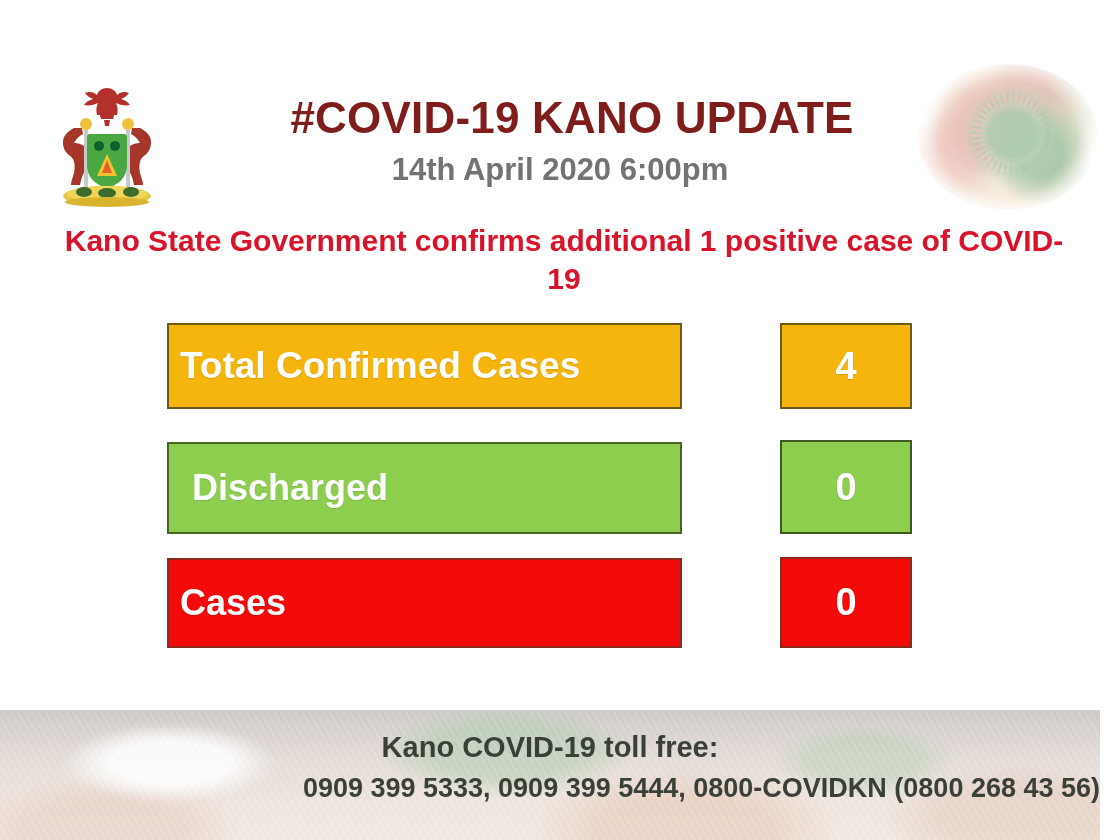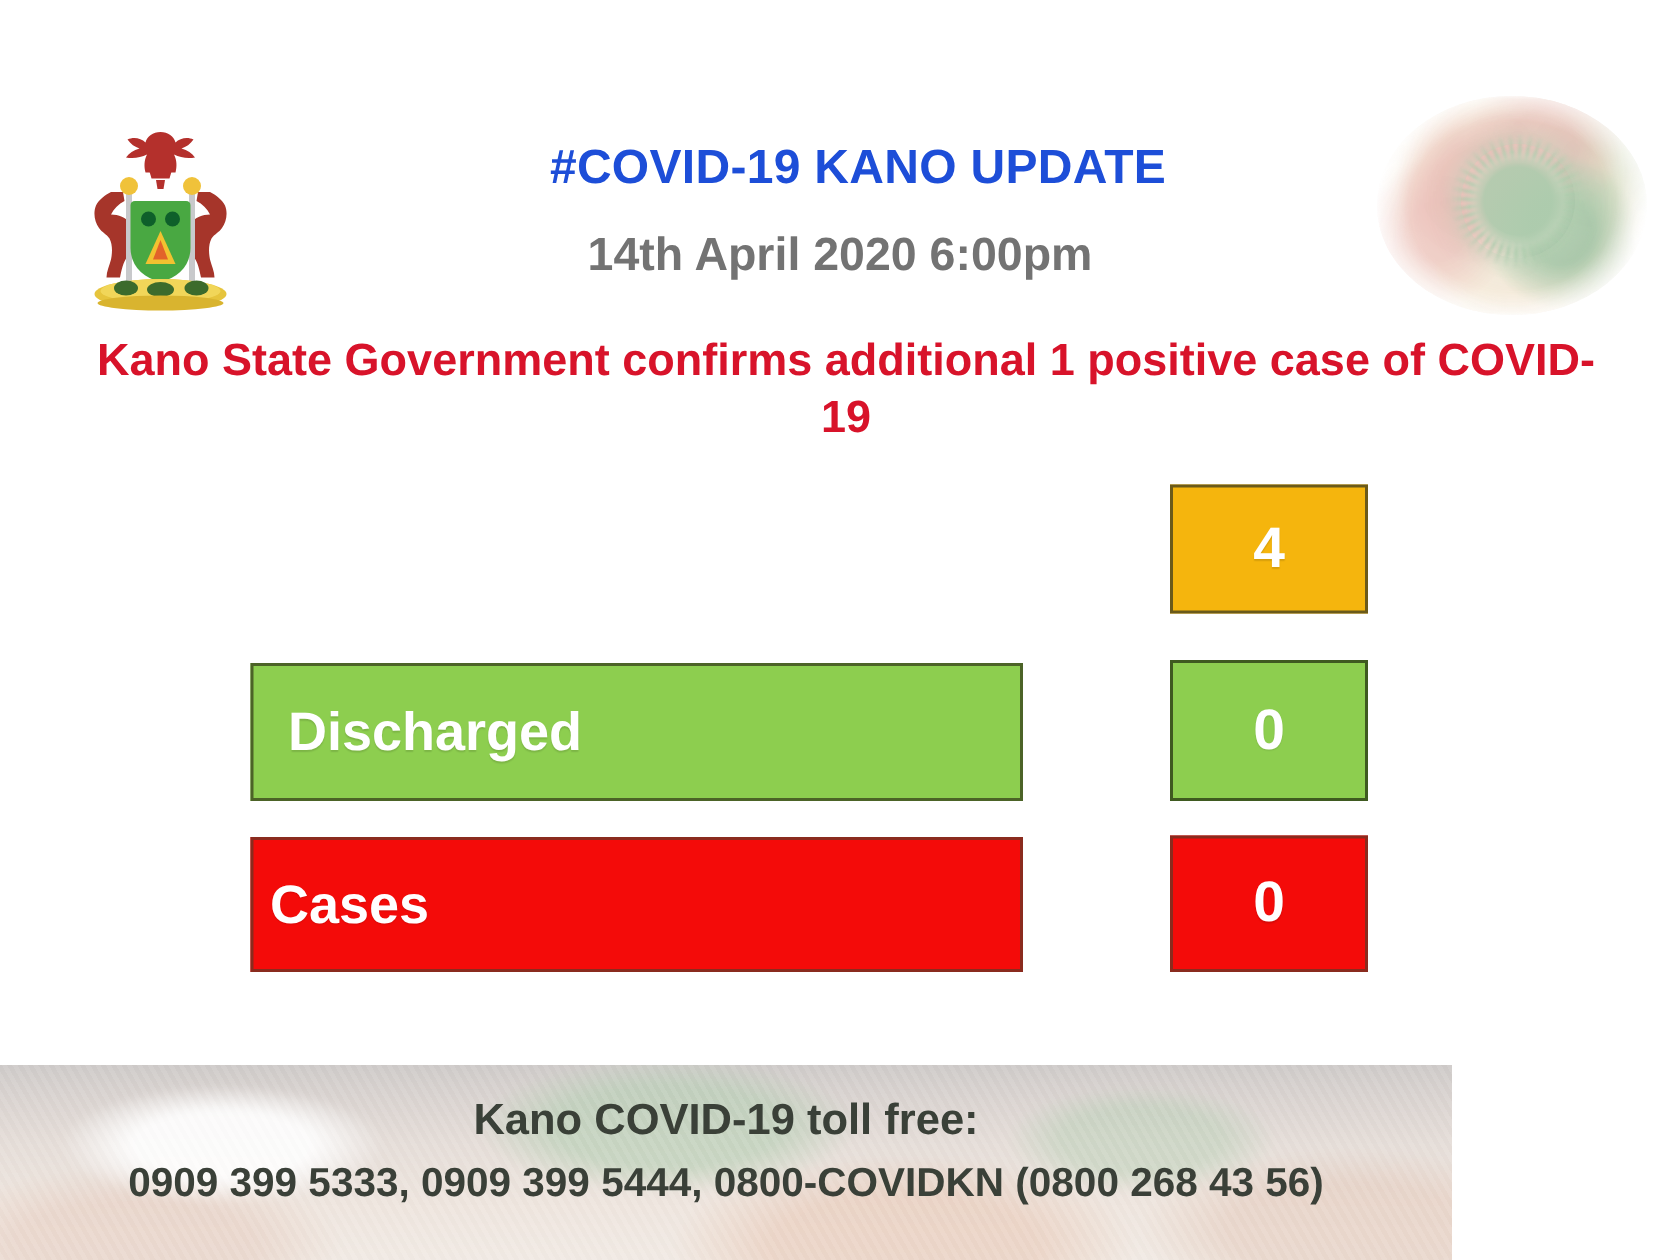--- a/index.html
+++ b/index.html
@@ -86,23 +86,23 @@
     background: radial-gradient(ellipse at 50% 50%, rgba(255,255,255,0) 52%, rgba(255,255,255,0.86) 76%, #ffffff 93%);
   }
 
   
   #title-main {
     position: absolute;
     left: 0;
     right: 0;
     top: 93px;
     text-align: center;
-    font-size: 32px;
-    font-weight: bold;
-    color: #1d4ed8;
+    font-size: 44px;
+    font-weight: bold;
+    color: #7f1d1d;
     letter-spacing: 0.2px;
     padding-left: 24px;
   }
   #title-date {
     position: absolute;
     left: 0;
     right: 0;
     top: 152px;
     text-align: center;
     font-size: 31px;
@@ -178,21 +178,21 @@
   .row-discharged .stat-value-box { top: 3px; height: 94px; }
 
   .row-deaths .stat-label-bar { top: 4px; height: 90px; }
   .row-deaths .stat-value-box { top: 3px; height: 91px; }
 
   
   #footer-band {
     position: absolute;
     left: 0;
     top: 710px;
-    width: 968px;
+    width: 1100px;
     height: 130px;
     overflow: hidden;
   }
   #footer-band .fbg {
     position: absolute;
     inset: -10px;
     background:
       radial-gradient(ellipse 150px 55px at 16% 42%, rgba(255,255,255,0.9) 0 40%, rgba(255,255,255,0) 72%),
       radial-gradient(ellipse 170px 60px at 46% 34%, rgba(176,206,176,0.55) 0 45%, rgba(176,206,176,0) 75%),
       radial-gradient(ellipse 120px 48px at 78% 40%, rgba(176,206,176,0.42) 0 45%, rgba(176,206,176,0) 75%),
@@ -220,20 +220,21 @@
   #footer-title {
     font-size: 29px;
     font-weight: bold;
     line-height: 1.1;
   }
   #footer-numbers {
     margin-top: 10px;
     font-size: 27px;
     font-weight: bold;
     line-height: 1.1;
+    text-align: right;
   }
 </style>
 </head>
 <body>
 
 <div id="poster">
 
   <div id="coat-of-arms">
     <svg viewBox="0 0 126 132" width="126" height="132" aria-hidden="true">
 
@@ -281,20 +282,23 @@
     <div class="vfade"></div>
   </div>
 
   <div id="title-main">#COVID-19 KANO UPDATE</div>
   <div id="title-date">14th April 2020 6:00pm</div>
   <div id="announcement">Kano State Government confirms additional 1 positive case of COVID-19</div>
 
   <div id="stats">
 
     <div class="stat-row row-confirmed">
+      <div class="stat-label-bar" style="background:#F5B50D;border-color:#6B5A1A;">
+        <span class="stat-label-text">Total Confirmed Cases</span>
+      </div>
       <div class="stat-value-box" style="background:#F5B50D;border-color:#6B5A1A;">
         <span class="stat-value-text">4</span>
       </div>
     </div>
 
     <div class="stat-row row-discharged">
       <div class="stat-label-bar" style="background:#8DCE4F;border-color:#4C6327;padding-left:12px;">
         <span class="stat-label-text">Discharged</span>
       </div>
       <div class="stat-value-box" style="background:#8DCE4F;border-color:#3F5A20;">

